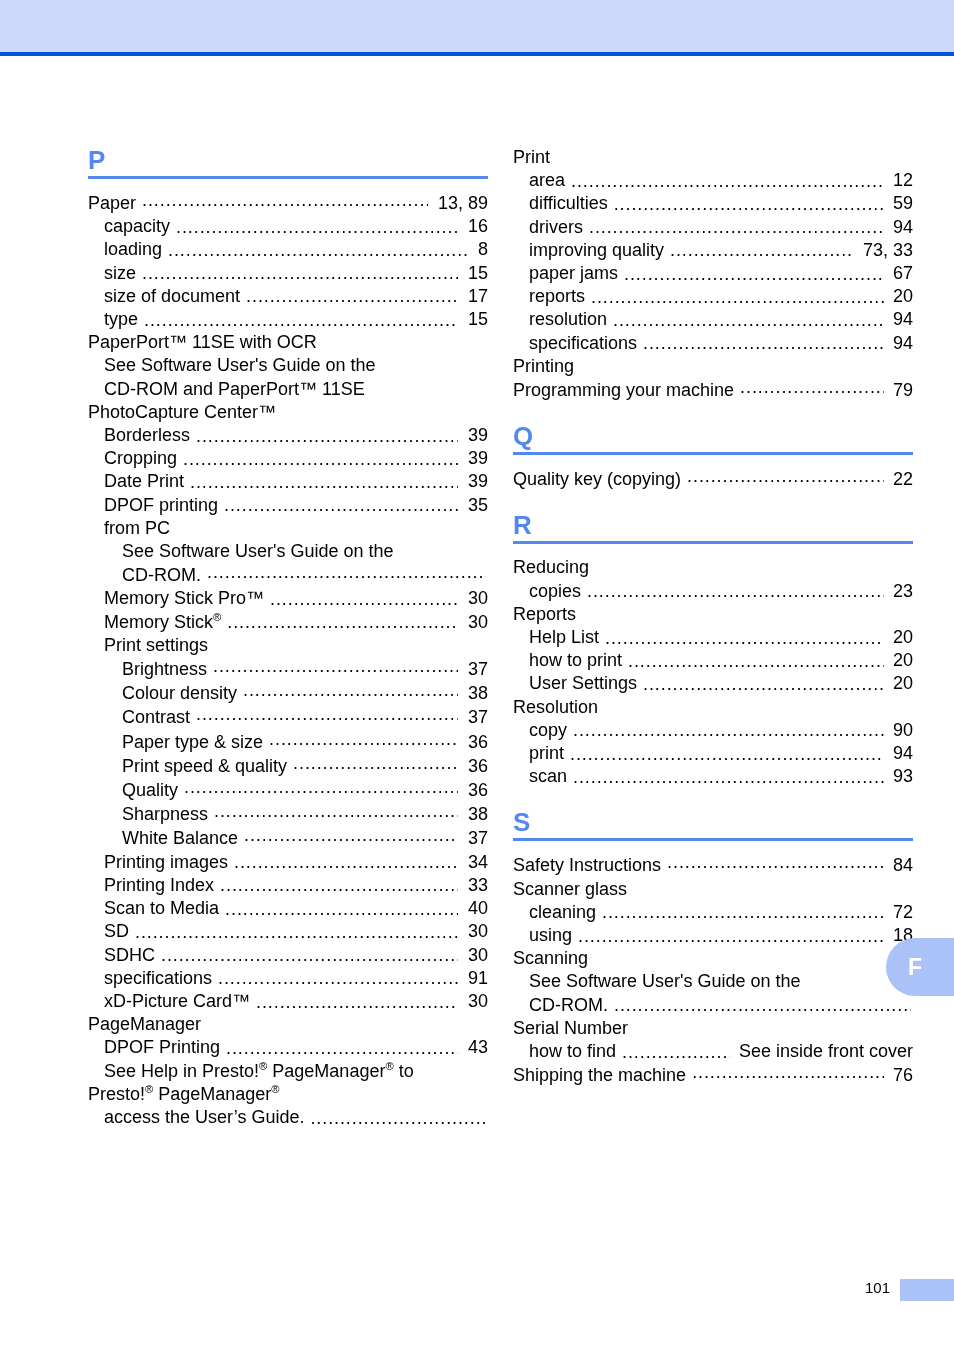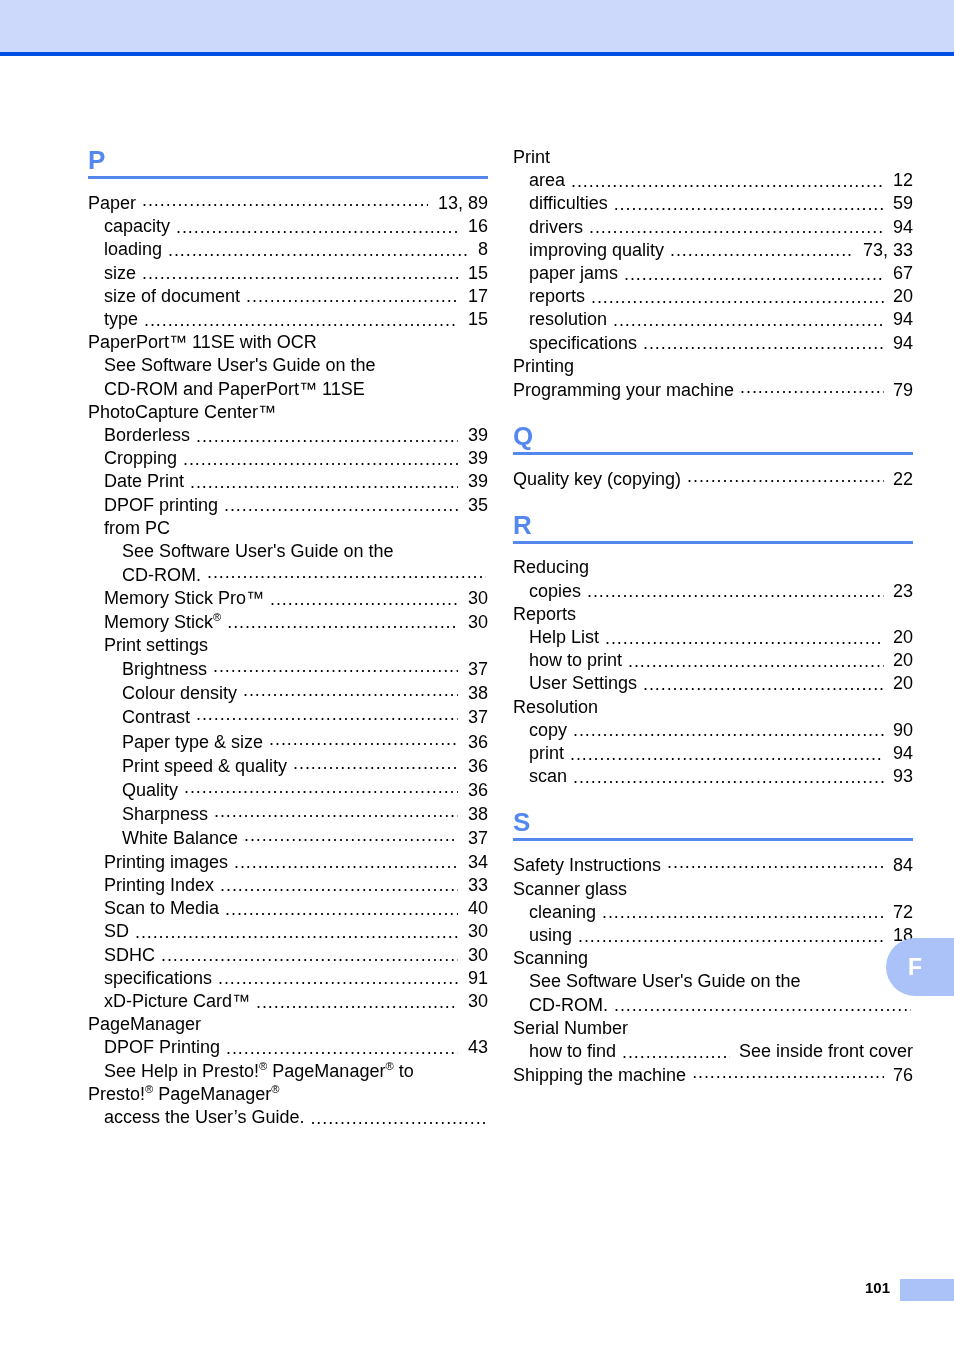--- a/index.html
+++ b/index.html
@@ -55,21 +55,21 @@
     left: 0;
     top: 1277px;
     width: 954px;
     height: 26px;
   }
   .footer-pageno {
     position: absolute;
     right: 64px;
     top: 0;
     font-size: 15px;
-    font-weight: bold;
+    font-weight: normal;
     color: #000000;
     line-height: 22px;
   }
   .footer-block {
     position: absolute;
     right: 0;
     top: 2px;
     width: 54px;
     height: 22px;
     background: #aac2f7;

